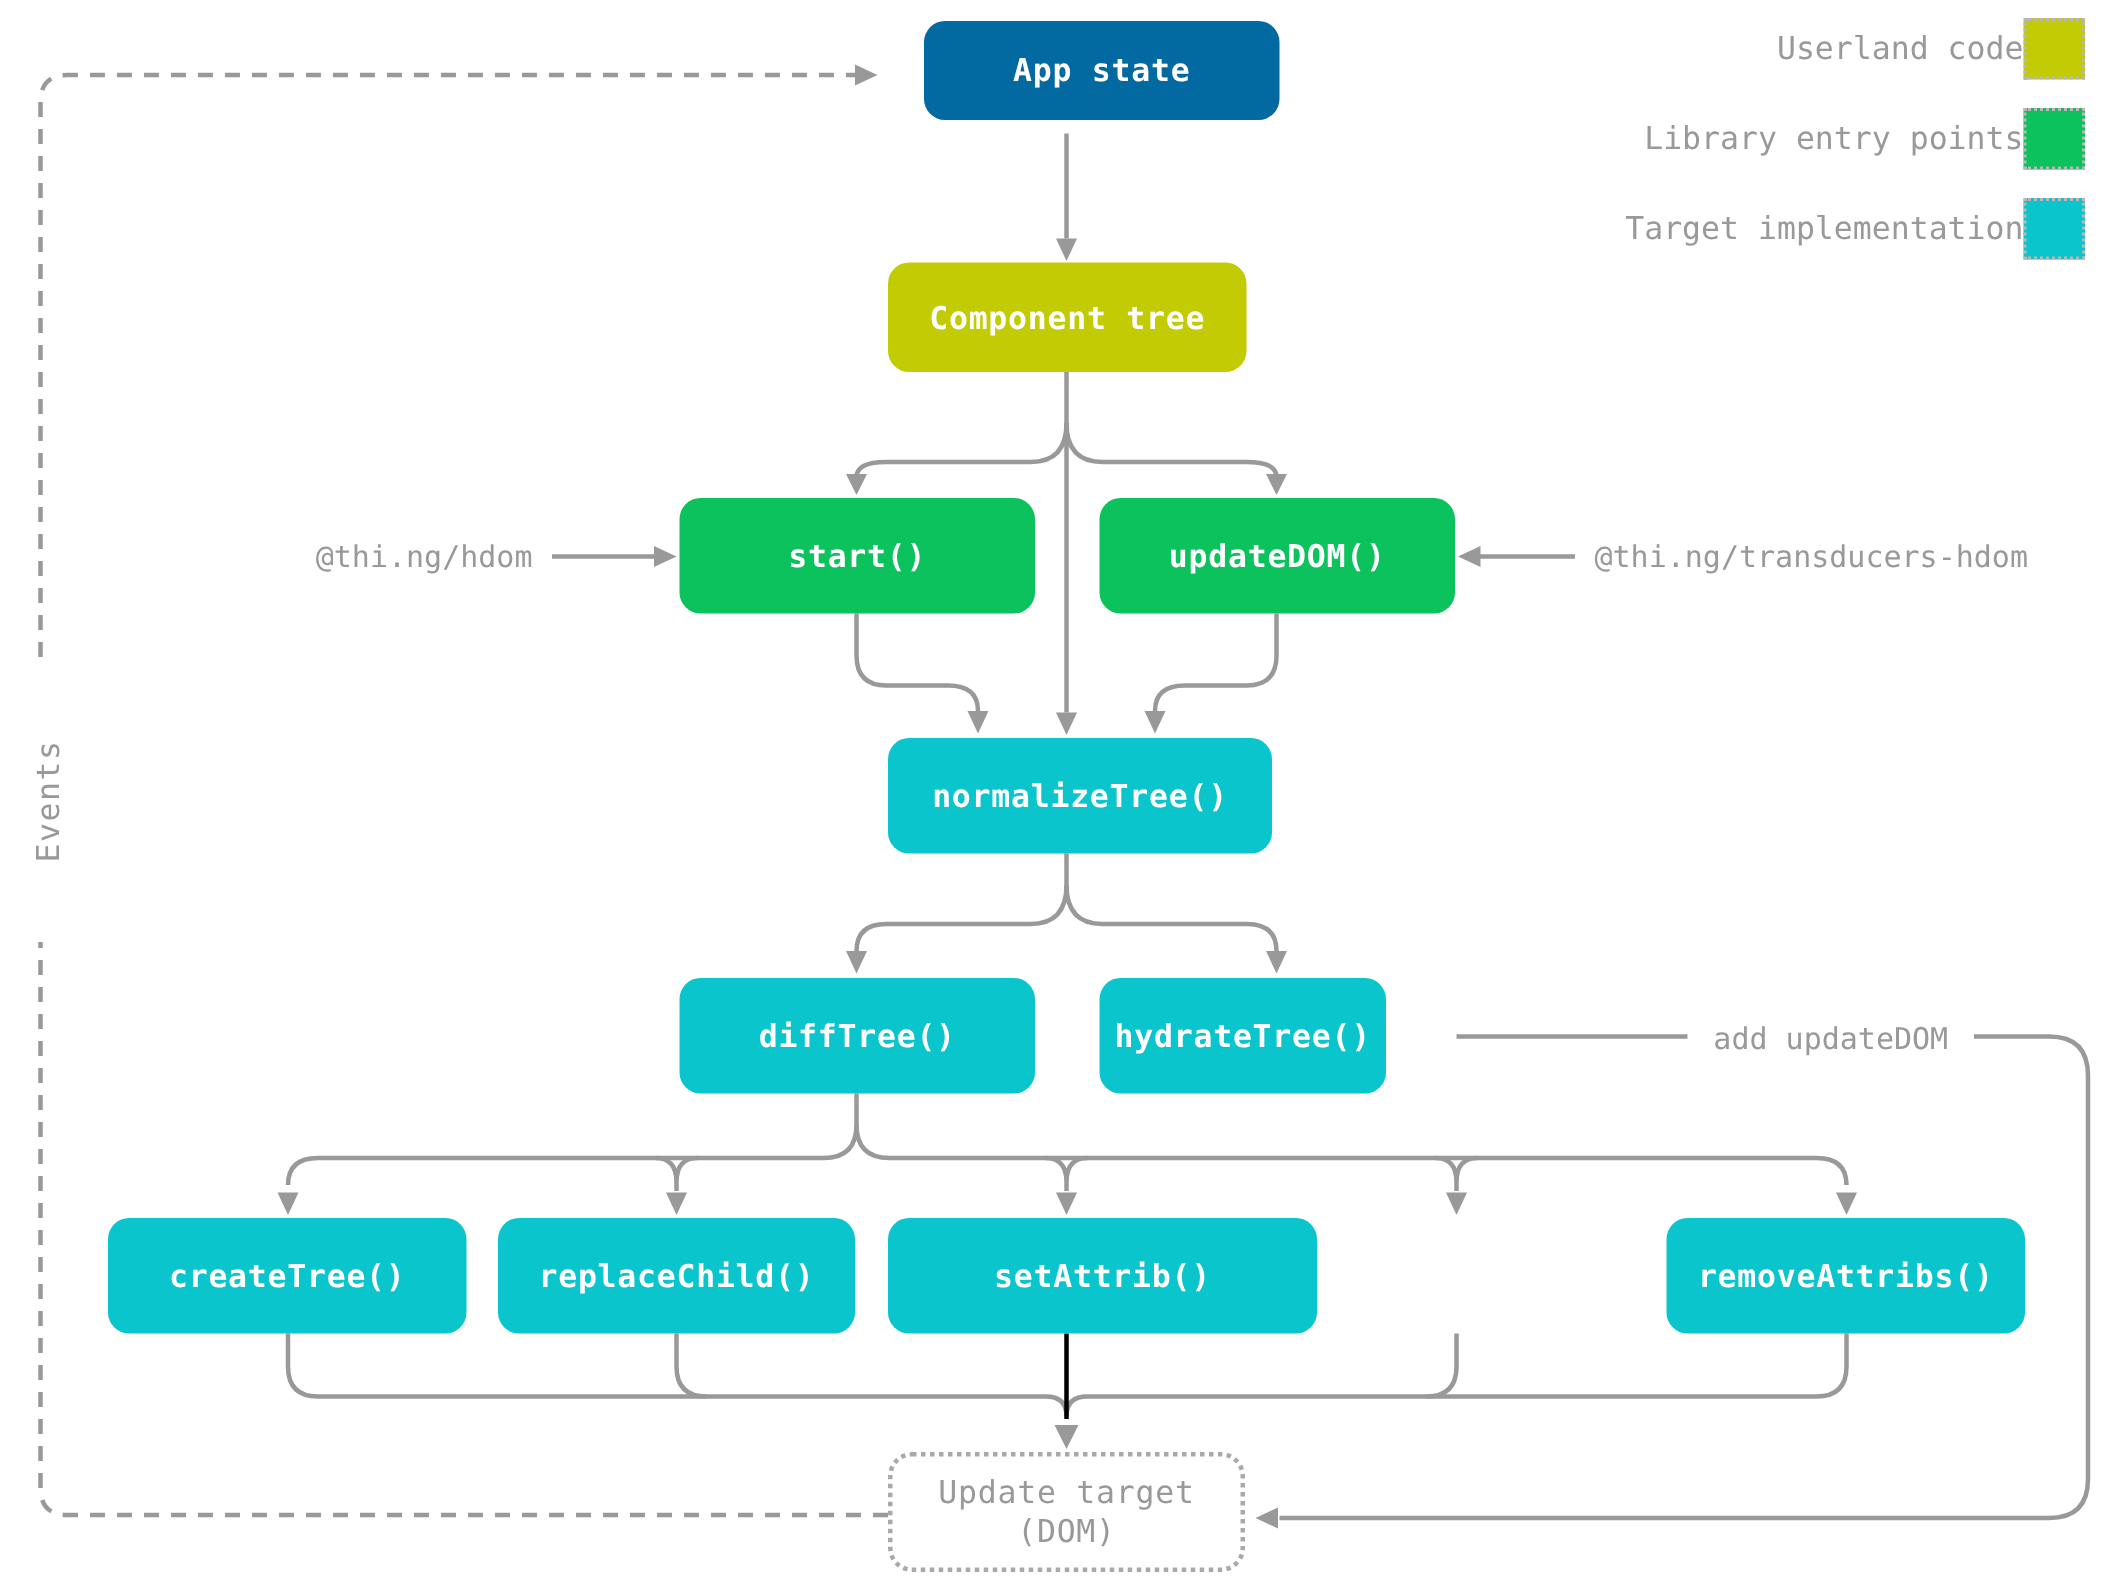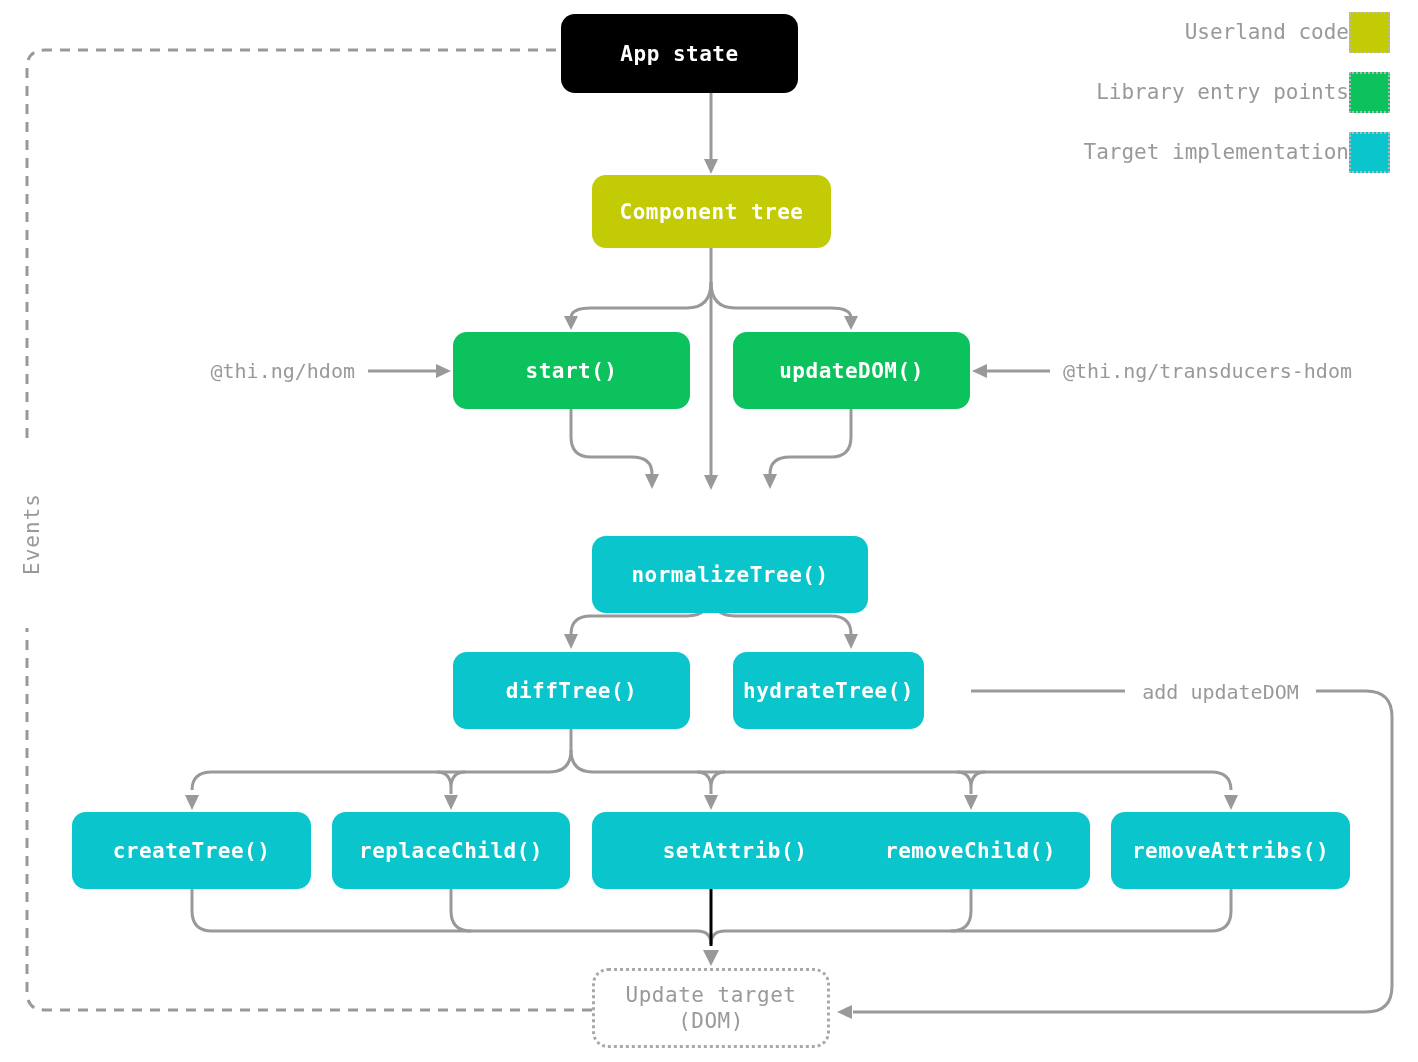--- a/index.html
+++ b/index.html
@@ -94,37 +94,37 @@
       <polygon points="444,795 458,795 451,810"></polygon>
       <polygon points="704,795 718,795 711,810"></polygon>
       <polygon points="964,795 978,795 971,810"></polygon>
       <polygon points="1224,795 1238,795 1231,810"></polygon>
       <polygon points="703,950 719,950 711,966"></polygon>
       <polygon points="852,1005 852,1019 837,1012"></polygon>
       <polygon points="570,43 570,57 585,50"></polygon>
     </g>
   </svg>
 
-  <div class="node" style="left: 561px; top: 14px; width: 237px; height: 79px; background-color: #000000;">
+  <div class="node" style="left: 616px; top: 14px; width: 237px; height: 66px; background-color: #0369a1;">
     <span>App state</span>
   </div>
 
   <div class="node" style="left: 592px; top: 175px; width: 239px; height: 73px; background-color: rgb(195, 203, 4);">
     <span>Component tree</span>
   </div>
 
   <div class="node" style="left: 453px; top: 332px; width: 237px; height: 77px; background-color: rgb(12, 194, 92); text-align: right;">
     <span>start()</span>
   </div>
 
   <div class="node" style="left: 733px; top: 332px; width: 237px; height: 77px; background-color: rgb(12, 194, 92);">
     <span>updateDOM()</span>
   </div>
 
-  <div class="node" style="left: 592px; top: 492px; width: 276px; height: 77px; background-color: rgb(11, 197, 204); margin-top: 44px;">
+  <div class="node" style="left: 592px; top: 492px; width: 256px; height: 77px; background-color: rgb(11, 197, 204);">
     <span>normalizeTree()</span>
   </div>
 
   <div class="node" style="left: 453px; top: 652px; width: 237px; height: 77px; background-color: rgb(11, 197, 204);">
     <span>diffTree()</span>
   </div>
 
   <div class="node" style="left: 733px; top: 652px; width: 191px; height: 77px; background-color: rgb(11, 197, 204);">
     <span>hydrateTree()</span>
   </div>
@@ -134,23 +134,20 @@
   </div>
 
   <div class="node" style="left: 332px; top: 812px; width: 238px; height: 77px; background-color: rgb(11, 197, 204);">
     <span>replaceChild()</span>
   </div>
 
   <div class="node" style="left: 592px; top: 812px; width: 286px; height: 77px; background-color: rgb(11, 197, 204);">
     <span>setAttrib()</span>
   </div>
 
-  <div class="node" style="left: 851px; top: 812px; width: 239px; height: 77px; background-color: rgb(11, 197, 204);">
-    <span>removeChild()</span>
-  </div>
 
   <div class="node" style="left: 1111px; top: 812px; width: 239px; height: 77px; background-color: rgb(11, 197, 204);">
     <span>removeAttribs()</span>
   </div>
 
   <div class="node dotted" style="left:592px;top:968px;width:232px;height:74px;">
     <span>Update target</span>
     <span>(DOM)</span>
   </div>
 

